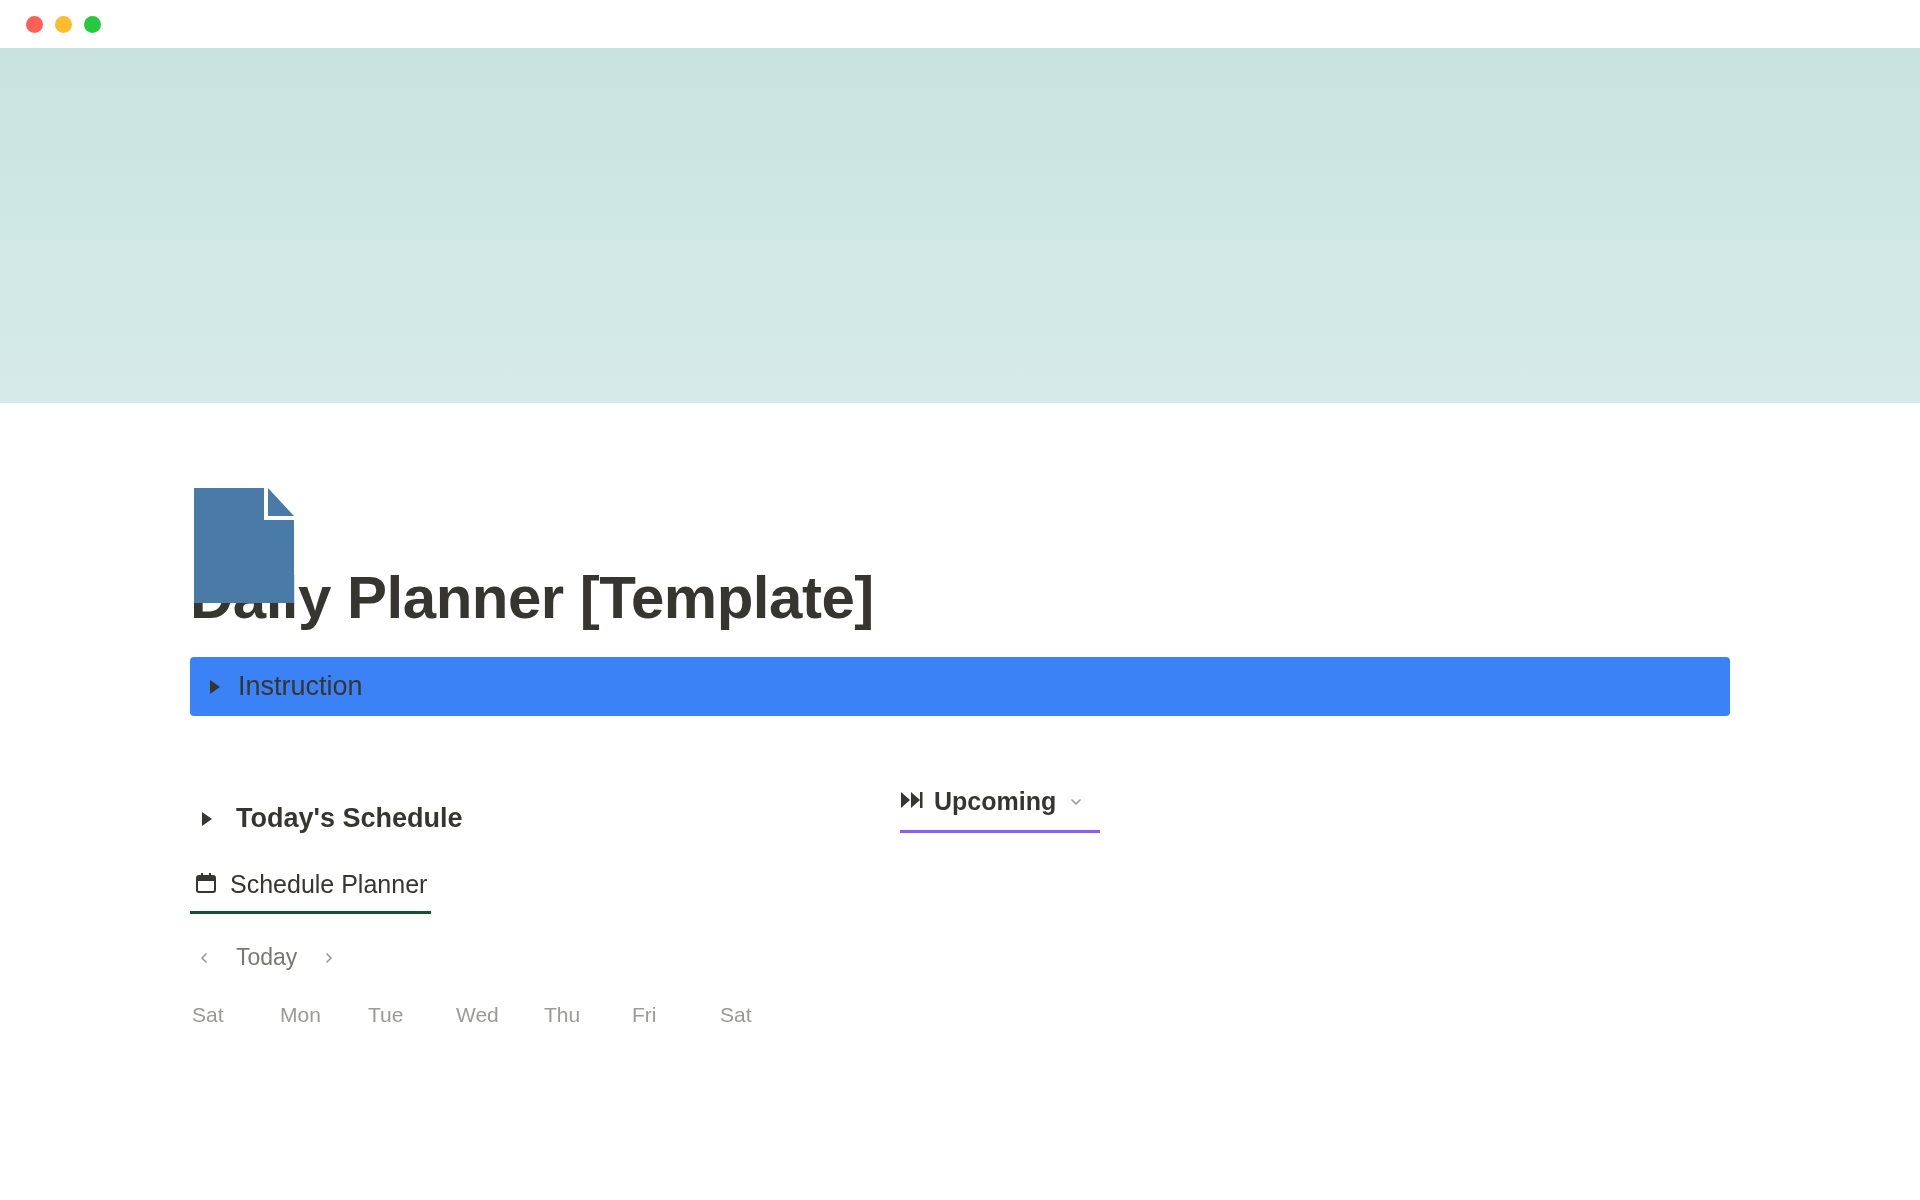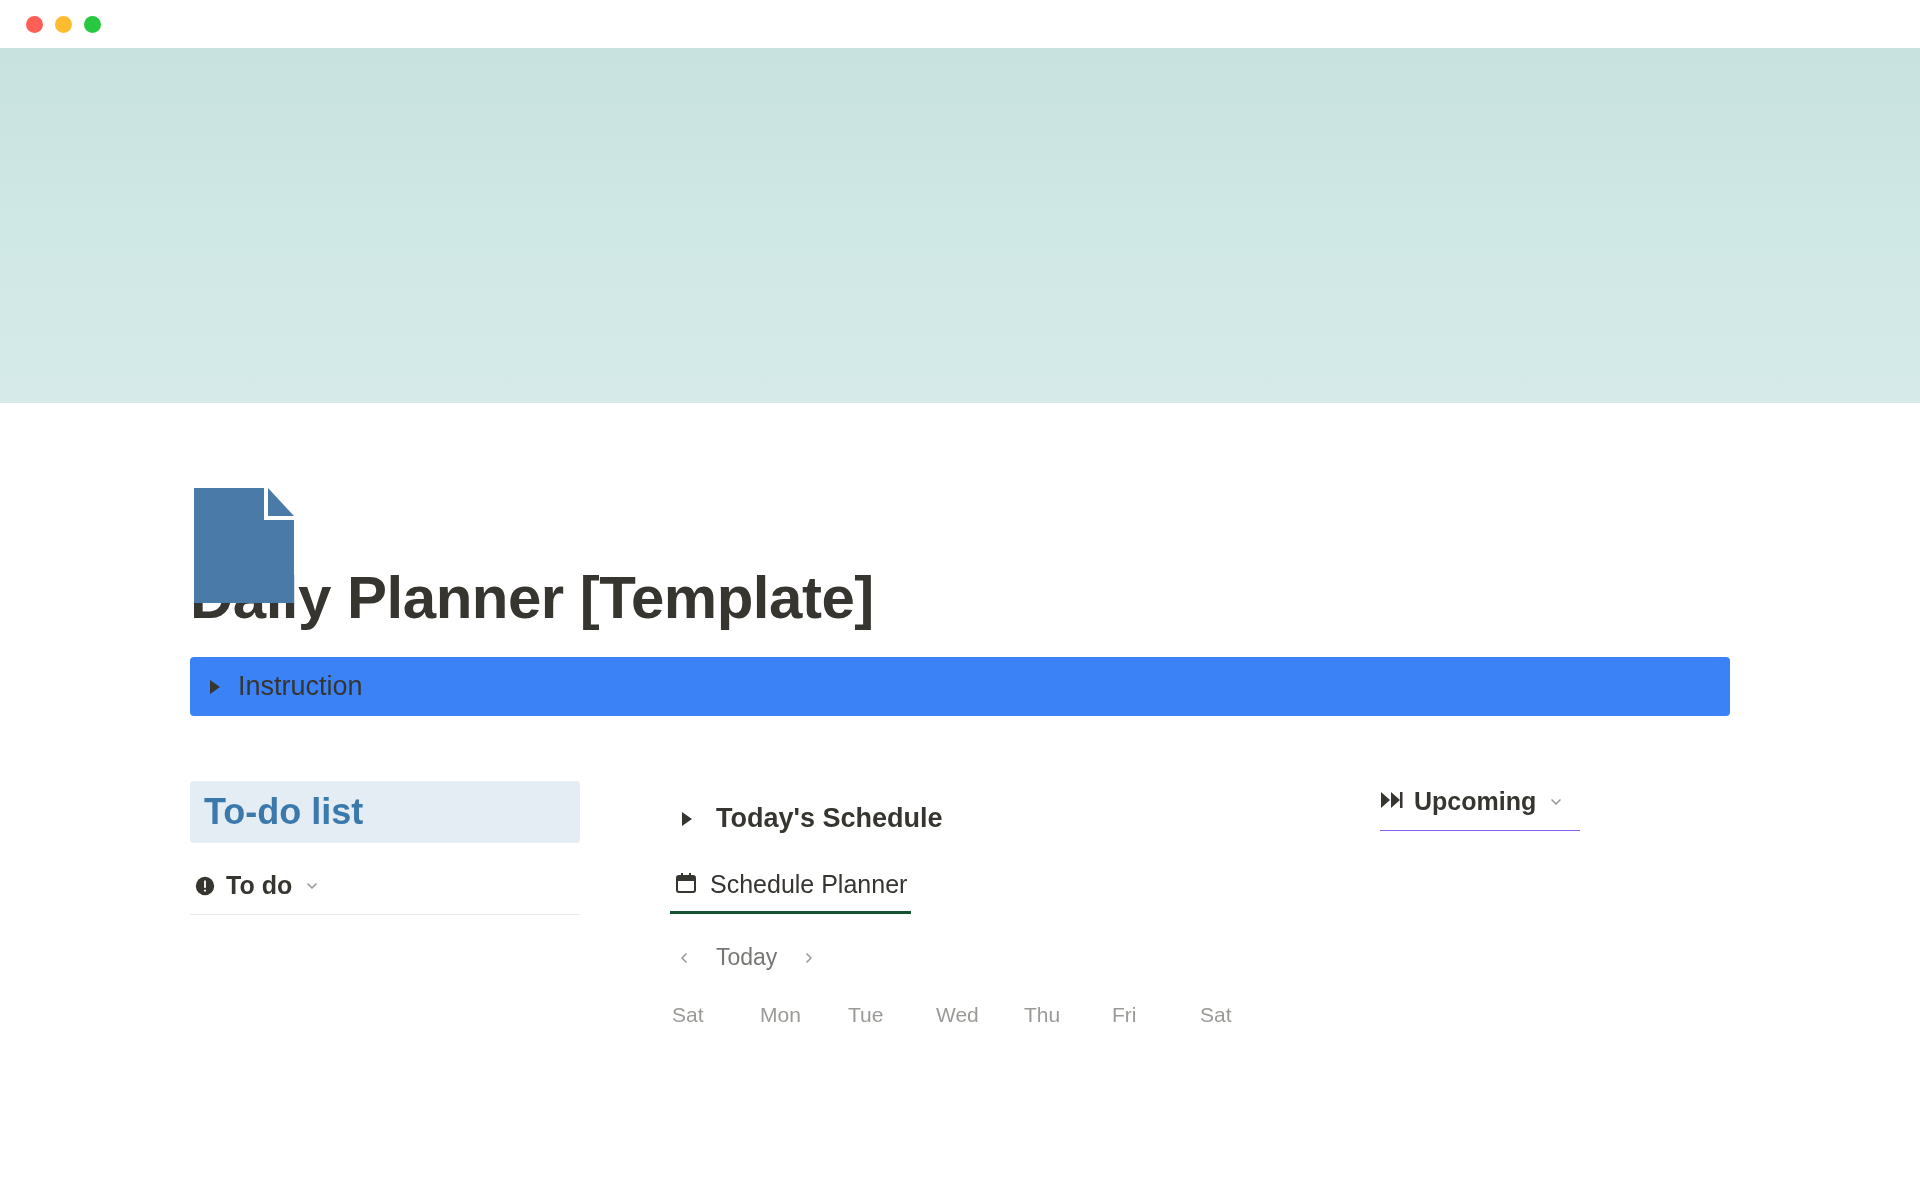--- a/index.html
+++ b/index.html
@@ -215,21 +215,21 @@
     color: #9b9a97;
     text-align: left;
   }
 
   
   .upcoming-row {
     display: flex;
     align-items: center;
     gap: 10px;
     padding-bottom: 14px;
-    border-bottom: 1px solid #8b5cf6;
+    border-bottom: 3px solid #8b5cf6;
     width: fit-content;
     min-width: 200px;
   }
   .upcoming-label {
     font-size: 25px;
     font-weight: 700;
     color: #37352f;
   }
 </style>
 </head>
@@ -254,40 +254,20 @@
 
   <h1 class="page-title">Daily Planner [Template]</h1>
 
   <div class="callout-bar">
     <div class="callout-toggle"></div>
     <div class="callout-text">Instruction</div>
   </div>
 
   <div class="columns">
 
-    <div class="col-left">
-      <div class="section-header">
-        <h2>To-do list</h2>
-      </div>
-      <div class="db-view-row">
-        <span class="icon">
-          <svg width="22" height="22" viewBox="0 0 24 24">
-              <circle cx="12" cy="12" r="10" fill="#37352f"></circle>
-              <rect x="11" y="6" width="2" height="8" fill="#fff"></rect>
-              <rect x="11" y="16" width="2" height="2" fill="#fff"></rect>
-            </svg>
-        </span>
-        <span class="db-view-label">To do</span>
-        <span class="chevron-down">
-          <svg width="16" height="16" viewBox="0 0 24 24">
-              <path d="M6 9l6 6 6-6" stroke="#9b9a97" stroke-width="2.5" fill="none" stroke-linecap="round" stroke-linejoin="round"></path>
-            </svg>
-        </span>
-      </div>
-    </div>
 
     <div class="col-mid">
 
       <div class="subtoggle-row">
         <div class="tri"></div>
         <div class="subtoggle-text">Today's Schedule</div>
       </div>
 
       <div class="tab-row">
         <span>

